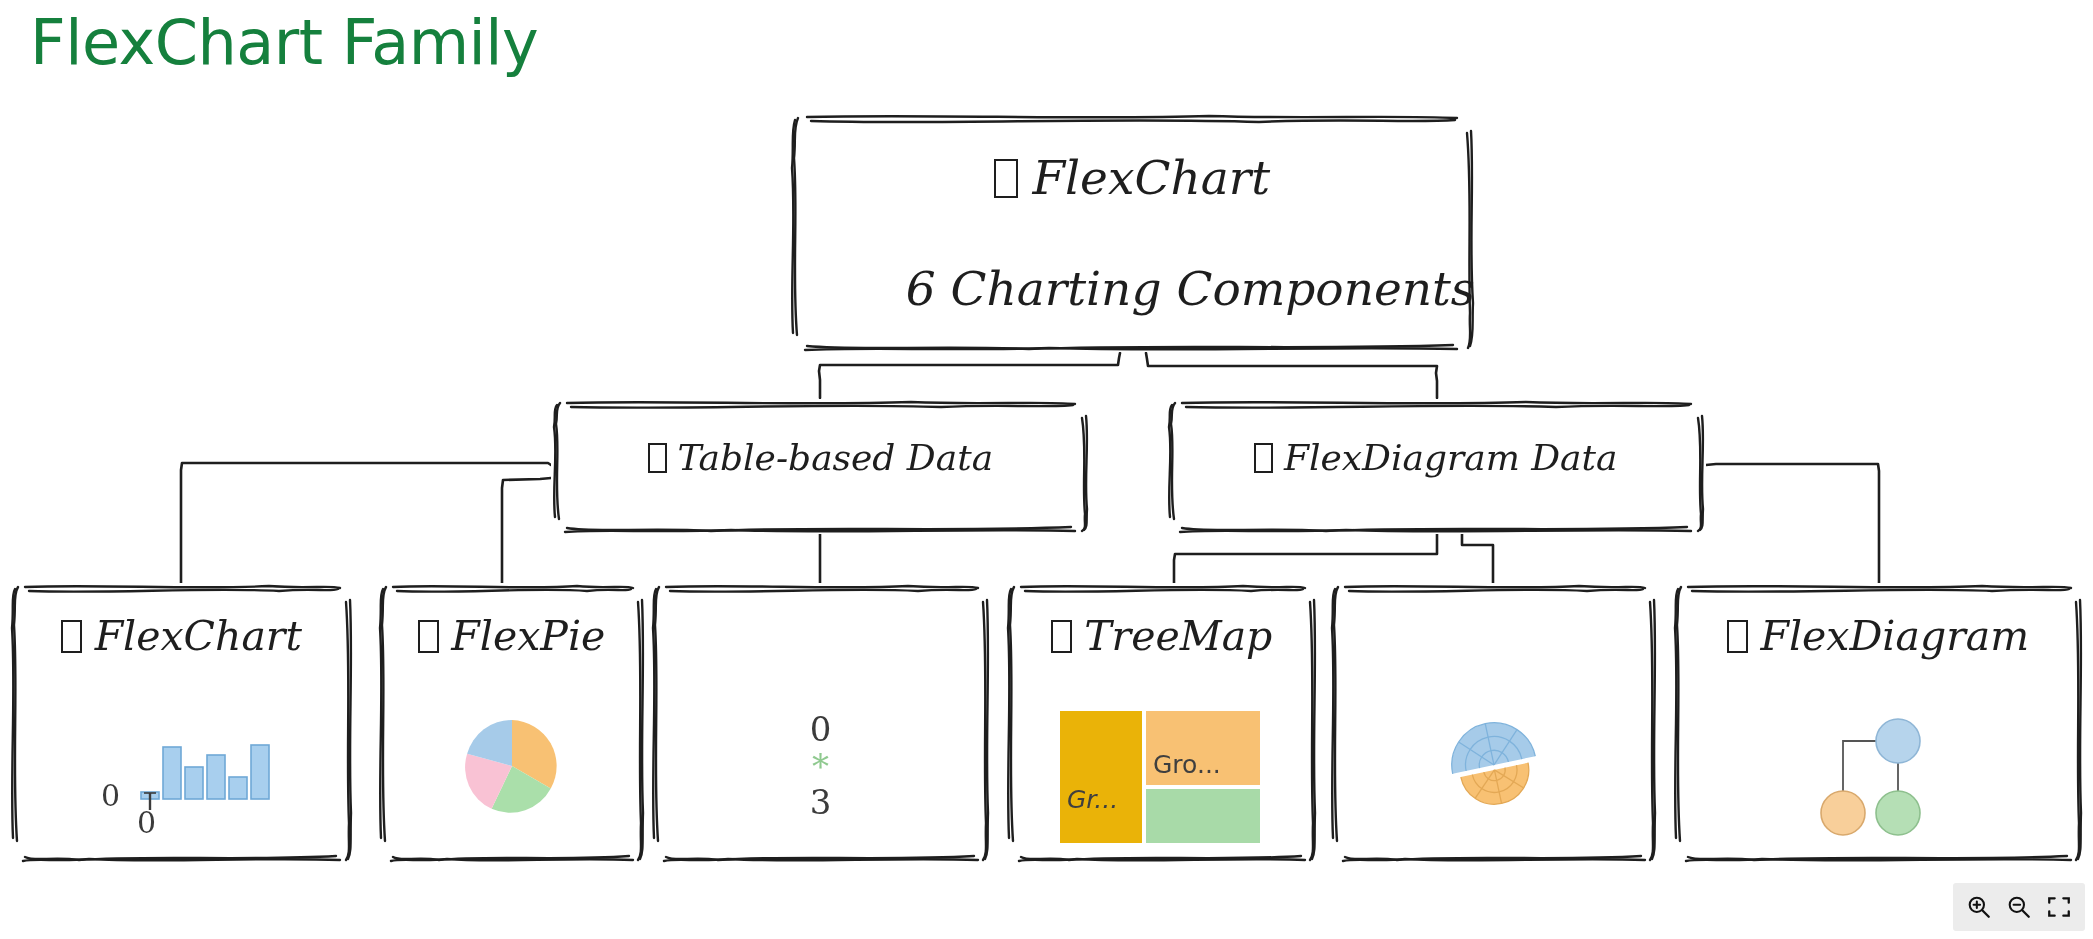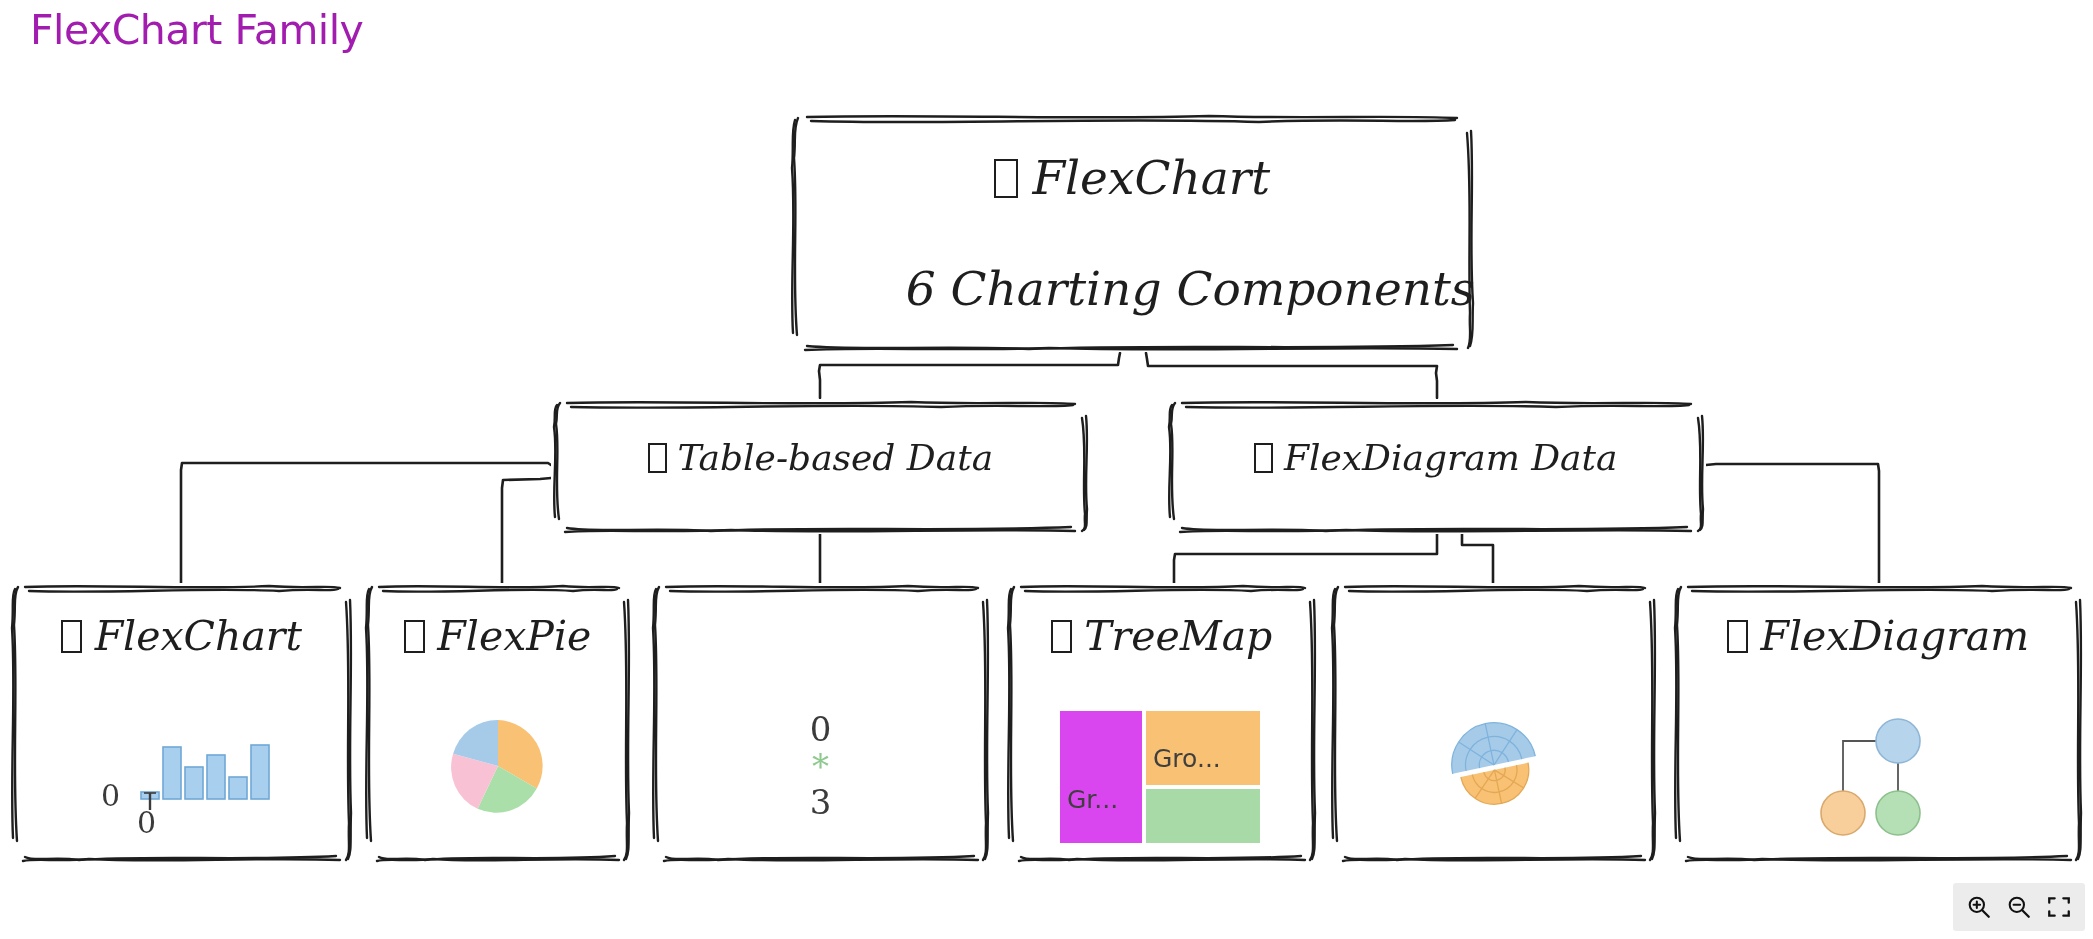--- a/index.html
+++ b/index.html
@@ -22,23 +22,23 @@
     width: 2093px;
     height: 939px;
   }
 
   
   .page-title {
     position: absolute;
     left: 30px;
     top: 6px;
     font-family: "DejaVu Sans", sans-serif;
-    font-size: 41px;
+    font-size: 62px;
     font-weight: 400;
-    color: #a21caf;
+    color: #15803d;
     letter-spacing: -0.5px;
     white-space: nowrap;
   }
 
   
   .node {
     position: absolute;
     box-sizing: border-box;
     background: #ffffff;
   }
@@ -85,21 +85,21 @@
     top: 29px;
     left: 0; right: 0;
     text-align: center;
     font-family: "DejaVu Serif", serif;
     font-style: italic;
     font-size: 41px;
     color: #1e1e1e;
     white-space: nowrap;
   }
   #node-flexchart   { left: 9px;    width: 345px; }
-  #node-flexpie     { left: 363px;  width: 269px; }
+  #node-flexpie     { left: 377px;  width: 269px; }
   #node-flexradar   { left: 650px;  width: 341px; }
   #node-treemap     { left: 1005px; width: 313px; }
   #node-sunburst    { left: 1329px; width: 329px; }
   #node-flexdiagram { left: 1672px; width: 412px; }
 
   
   .preview {
     position: absolute;
     pointer-events: none;
   }
@@ -131,23 +131,23 @@
   .tm-cell {
     position: absolute;
     box-sizing: border-box;
     font-family: "DejaVu Sans", sans-serif;
     font-size: 25px;
     color: #3f3f3f;
     display: flex;
     align-items: center;
     padding-left: 7px;
   }
-  .tm-blue   { left: 0;    top: 0;   width: 82px;  height: 132px; background: #d946ef; }
+  .tm-blue   { left: 0;    top: 0;   width: 82px;  height: 132px; background: #eab308; font-style: italic; }
   .tm-orange { left: 86px; top: 0;   width: 114px; height: 74px;  background: #f8c173;
-               align-items: flex-end; padding-bottom: 12px; }
+               align-items: flex-end; padding-bottom: 6px; }
   .tm-green  { left: 86px; top: 78px;width: 114px; height: 54px;  background: #a8daa8; }
   .tm-blue span { margin-top: 44px; }
 
   
   .centered-svg {
     left: 0; right: 0;
     display: flex;
     justify-content: center;
   }
 

